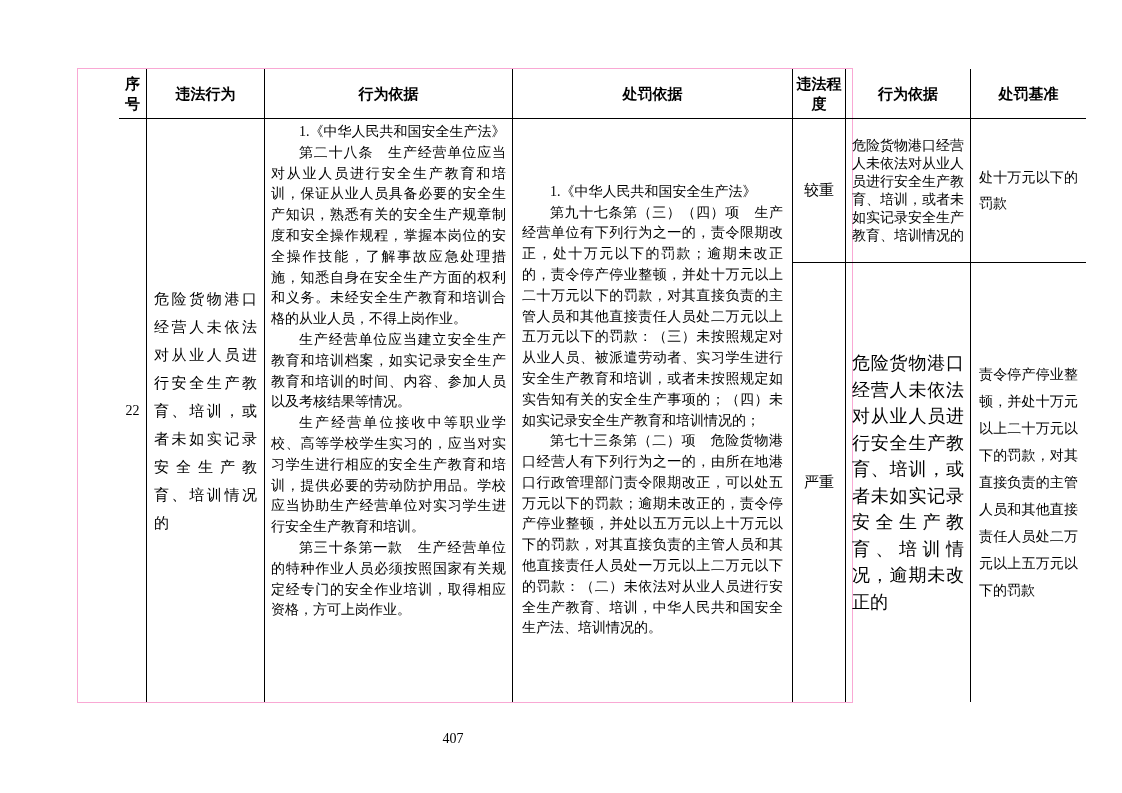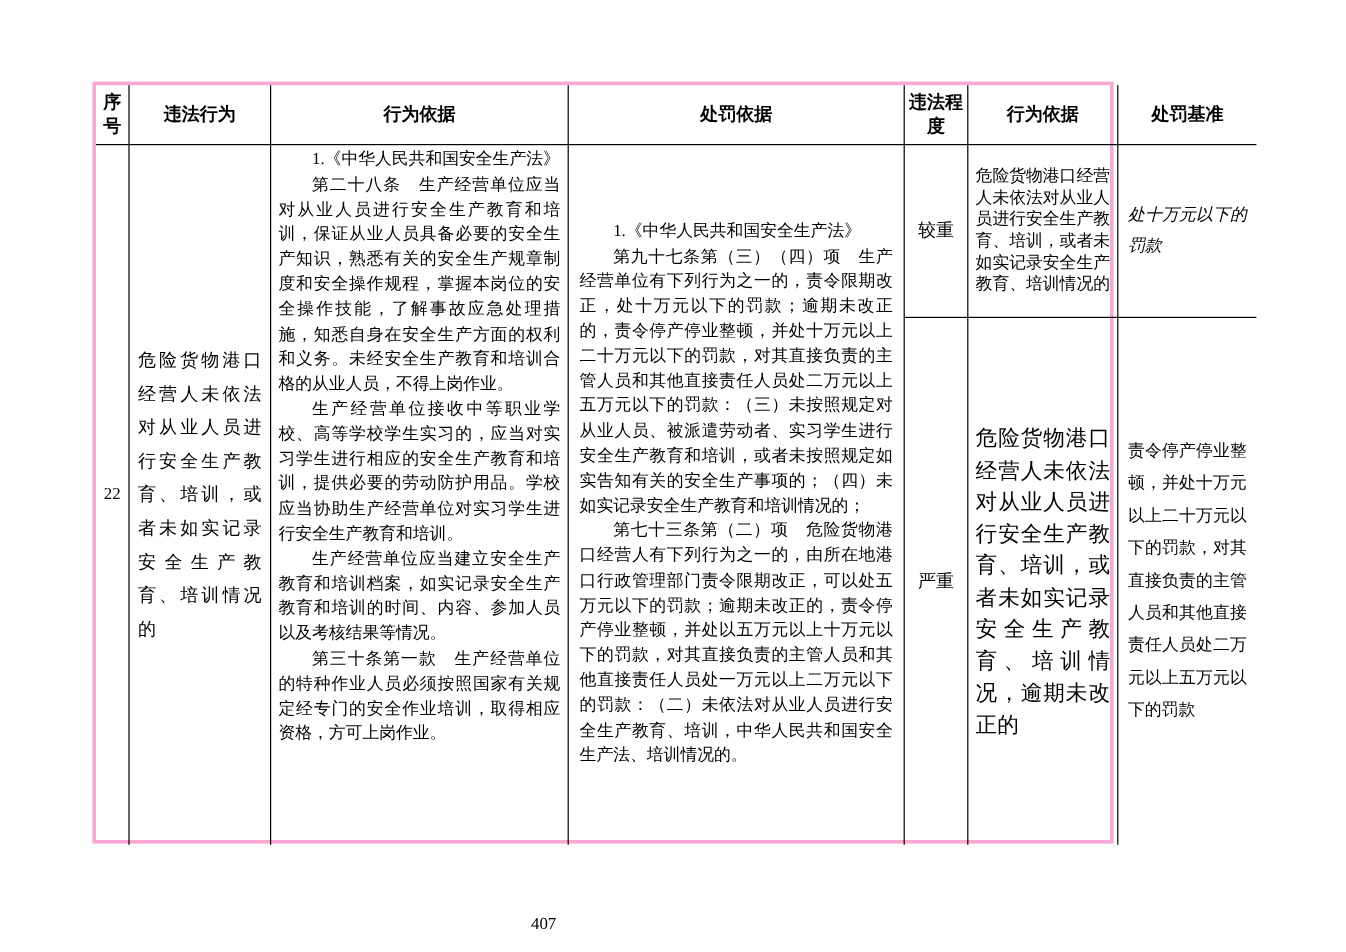--- a/index.html
+++ b/index.html
@@ -12,28 +12,29 @@
     height: 793px;
     position: relative;
     font-family: "Liberation Serif", serif;
     color: #000000;
     overflow: hidden;
   }
   .doc-table {
     position: absolute;
     left: 77px;
     top: 68px;
-    width: 851px;
+    width: 776px;
     height: 635px;
     box-sizing: border-box;
-    border: 3px solid #f9a8d4;
+    border: 1px solid #f9a8d4;
     display: grid;
     grid-template-columns: 28px 118px 248px 280px 53px 125px 115px;
     grid-template-rows: 50px 144px 439px;
     background: #fff;
+    padding-left: 41px;
   }
   .c {
     box-sizing: border-box;
     border-right: 1px solid #000;
     border-bottom: 1px solid #000;
     overflow: hidden;
     min-width: 0;
     min-height: 0;
   }
   .no-r { border-right: none; }
@@ -113,21 +114,21 @@
     display: flex;
     align-items: center;
     padding: 4px 8px;
     font-size: 14px;
     line-height: 27px;
     justify-content: flex-end;
   }
   .jt { text-align: justify; width: 100%; }
   .page-num {
     position: absolute;
-    top: 763px;
+    top: 731px;
     left: 0;
     width: 906px;
     text-align: center;
     font-size: 14px;
     font-family: "Liberation Serif", serif;
   }
 </style>
 </head>
 <body>
 
@@ -159,38 +160,38 @@
       <span>22</span>
     </div>
 
   <div class="c no-b cell-violation" style="grid-column:2;grid-row:2/4;">
     <div class="jt">危险货物港口经营人未依法对从业人员进行安全生产教育、培训，或者未如实记录安全生产教育、培训情况的</div>
   </div>
 
   <div class="c no-b cell-conduct" style="grid-column:3;grid-row:2/4;">
       <p>1.《中华人民共和国安全生产法》</p>
       <p>第二十八条　生产经营单位应当对从业人员进行安全生产教育和培训，保证从业人员具备必要的安全生产知识，熟悉有关的安全生产规章制度和安全操作规程，掌握本岗位的安全操作技能，了解事故应急处理措施，知悉自身在安全生产方面的权利和义务。未经安全生产教育和培训合格的从业人员，不得上岗作业。</p>
+      <p>生产经营单位应当建立安全生产教育和培训档案，如实记录安全生产教育和培训的时间、内容、参加人员以及考核结果等情况。</p>
       <p>生产经营单位接收中等职业学校、高等学校学生实习的，应当对实习学生进行相应的安全生产教育和培训，提供必要的劳动防护用品。学校应当协助生产经营单位对实习学生进行安全生产教育和培训。</p>
-      <p>生产经营单位应当建立安全生产教育和培训档案，如实记录安全生产教育和培训的时间、内容、参加人员以及考核结果等情况。</p>
       <p>第三十条第一款　生产经营单位的特种作业人员必须按照国家有关规定经专门的安全作业培训，取得相应资格，方可上岗作业。</p>
     </div>
 
   <div class="c no-b cell-penalty" style="grid-column:4;grid-row:2/4;">
       <p>1.《中华人民共和国安全生产法》</p>
       <p>第九十七条第（三）（四）项　生产经营单位有下列行为之一的，责令限期改正，处十万元以下的罚款；逾期未改正的，责令停产停业整顿，并处十万元以上二十万元以下的罚款，对其直接负责的主管人员和其他直接责任人员处二万元以上五万元以下的罚款：（三）未按照规定对从业人员、被派遣劳动者、实习学生进行安全生产教育和培训，或者未按照规定如实告知有关的安全生产事项的；（四）未如实记录安全生产教育和培训情况的；</p>
       <p>第七十三条第（二）项　危险货物港口经营人有下列行为之一的，由所在地港口行政管理部门责令限期改正，可以处五万元以下的罚款；逾期未改正的，责令停产停业整顿，并处以五万元以上十万元以下的罚款，对其直接负责的主管人员和其他直接责任人员处一万元以上二万元以下的罚款：（二）未依法对从业人员进行安全生产教育、培训，中华人民共和国安全生产法、培训情况的。</p>
     </div>
 
   <div class="c cell-degree" style="grid-column:5;grid-row:2;text-align:right;">
       <span>较重</span>
     </div>
   <div class="c cell-circ-a" style="grid-column:6;grid-row:2;">
     <div class="jt">危险货物港口经营人未依法对从业人员进行安全生产教育、培训，或者未如实记录安全生产教育、培训情况的</div>
   </div>
-  <div class="c no-r cell-bench-a" style="grid-column:7;grid-row:2;font-style:italic;">
+  <div class="c no-r cell-bench-a" style="grid-column:7;grid-row:2;">
     <div class="jt">处十万元以下的罚款</div>
   </div>
 
   <div class="c no-b cell-degree" style="grid-column:5;grid-row:3;">
       <span>严重</span>
     </div>
   <div class="c no-b cell-circ-b" style="grid-column:6;grid-row:3;">
     <div class="jt">危险货物港口经营人未依法对从业人员进行安全生产教育、培训，或者未如实记录安全生产教育、培训情况，逾期未改正的</div>
   </div>
   <div class="c no-r no-b cell-bench-b" style="grid-column:7;grid-row:3;">

